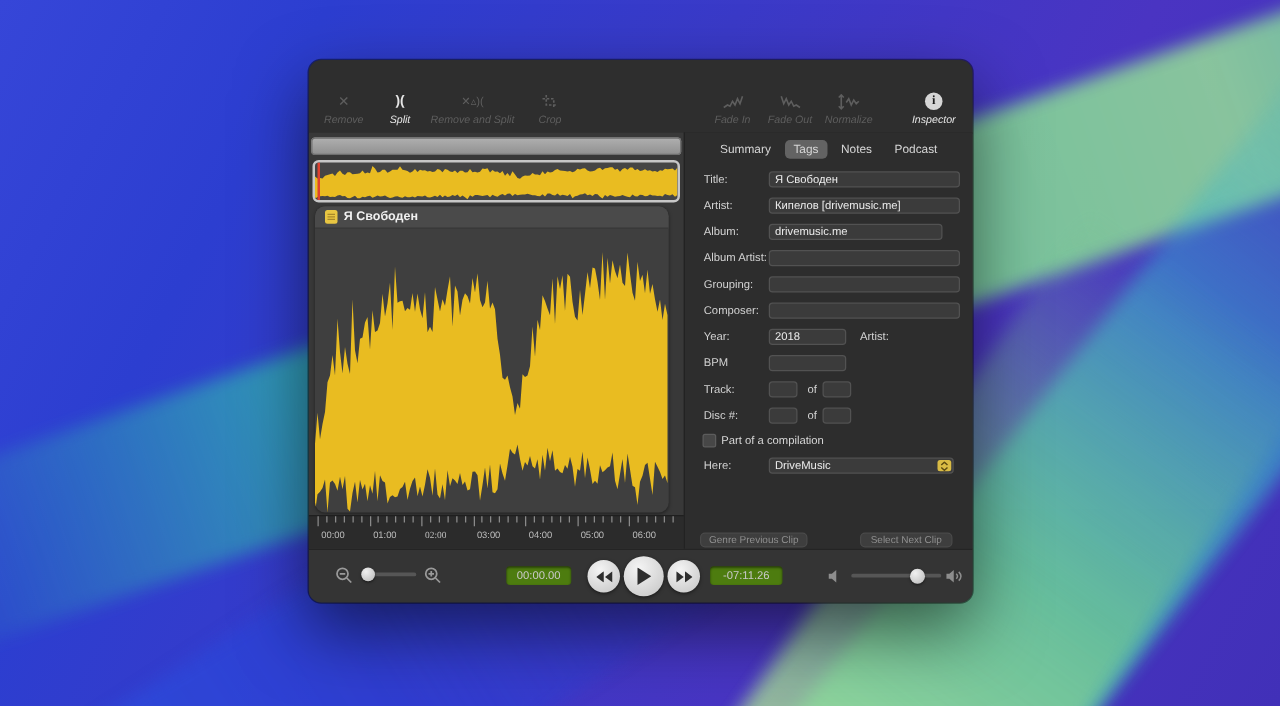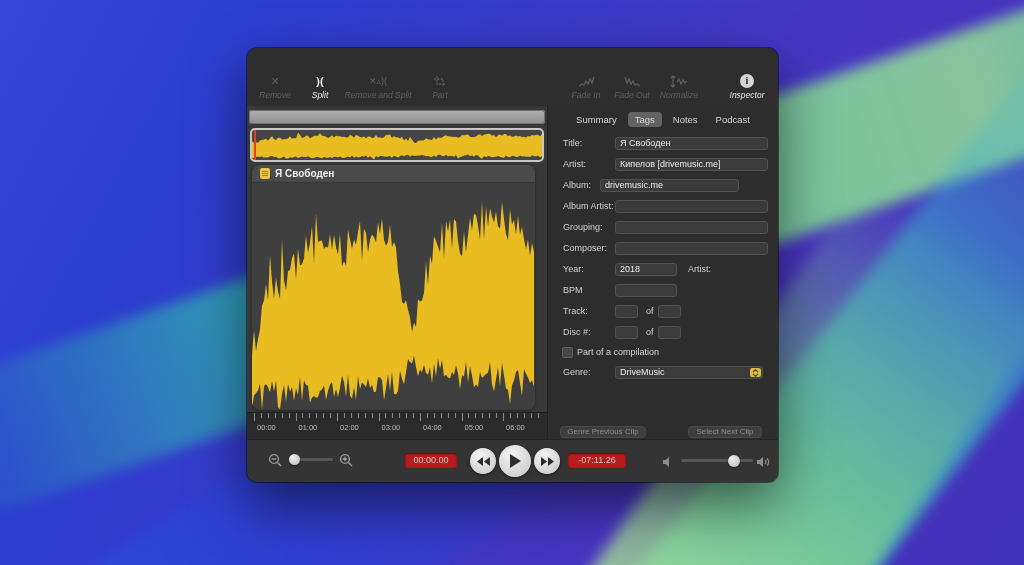--- a/index.html
+++ b/index.html
@@ -91,21 +91,21 @@
   .clipbtn{position:absolute;height:12px;border-radius:4px;background:#3e3e3e;border:1px solid #4a4a4a;
     box-sizing:border-box;font-size:8px;color:#8f8f8f;text-align:center;line-height:10px;}
 
   
   .bottombar{position:absolute;left:0;bottom:0;width:100%;height:42px;background:#343434;
     border-top:1px solid #242424;}
   .magicon{position:absolute;top:13px;}
   .slider{position:absolute;height:3px;border-radius:2px;background:#565656;}
   .knob{position:absolute;width:11px;height:11px;border-radius:50%;
     background:radial-gradient(circle at 35% 30%,#f0f0f0,#b8b8b8);box-shadow:0 1px 2px rgba(0,0,0,.5);}
-  .timebox{position:absolute;top:13px;height:15px;background:#b91c1c;border-radius:3px;
+  .timebox{position:absolute;top:13px;height:15px;background:#4d7c0f;border-radius:3px;
     box-shadow:inset 0 1px 2px rgba(0,0,0,.6);color:#c9c9c9;font-size:9px;text-align:center;line-height:15px;}
   .circlebtn{position:absolute;border-radius:50%;
     background:radial-gradient(circle at 38% 30%,#f4f4f4,#c4c4c4);
     box-shadow:0 1px 3px rgba(0,0,0,.5);display:flex;align-items:center;justify-content:center;}
   .circlebtn svg{fill:#2e2e2e;}
   .spk{position:absolute;top:14px;}
 </style>
 </head>
 <body>
 
@@ -131,21 +131,21 @@
     <div class="titem" style="left:89px">
       <div class="ticon" style="font-size:9px">✕▵)(</div>
       <span class="tlabel">Remove and Split</span>
     </div>
     <div class="titem" style="left:151px">
       <div class="ticon">
         <svg width="14" height="13" viewBox="0 0 14 13">
             <path d="M4 1 V9 H13 M1 4 H10 V12" stroke-dasharray="2 1.4"></path>
           </svg>
       </div>
-      <span class="tlabel">Part</span>
+      <span class="tlabel">Crop</span>
     </div>
     <div class="titem" style="left:297px">
       <div class="ticon">
         <svg width="17" height="13" viewBox="0 0 17 13">
             <path d="M1 11 L4 9 L6 10 L8 6 L10 9 L12 4 L14 8 L16 2"></path>
           </svg>
       </div>
       <span class="tlabel">Fade In</span>
     </div>
     <div class="titem" style="left:343px">
@@ -229,21 +229,21 @@
         <div class="tick" style="left: 242.2px; height: 5px;"></div>
         <div class="tick" style="left: 249.1px; height: 5px;"></div>
         <div class="tick" style="left: 256px; height: 8px;"></div>
         <div class="tick" style="left: 262.9px; height: 5px;"></div>
         <div class="tick" style="left: 269.8px; height: 5px;"></div>
         <div class="tick" style="left: 276.8px; height: 5px;"></div>
         <div class="tick" style="left: 283.7px; height: 5px;"></div>
         <div class="tick" style="left: 290.6px; height: 5px;"></div>
         <span class="tklabel" style="left: 10px;">00:00</span>
         <span class="tklabel" style="left: 51.5px;">01:00</span>
-        <span class="tklabel" style="left: 93px;">02:00</span>
+        <span class="tklabel" style="left: 93px; font-family: Liberation Serif, serif;">02:00</span>
         <span class="tklabel" style="left: 134.5px;">03:00</span>
         <span class="tklabel" style="left: 176px;">04:00</span>
         <span class="tklabel" style="left: 217.5px;">05:00</span>
         <span class="tklabel" style="left: 259px;">06:00</span>
       </div>
   </div>
   <div class="scrollcorner"></div>
   <div class="vdivider"></div>
 
   <div class="inspector">
@@ -257,21 +257,21 @@
     <div class="frow" style="top:31px">
       <span class="flabel">Title:</span>
       <span class="fbox" style="left:67px;width:153px">Я Свободен</span>
     </div>
     <div class="frow" style="top:52px">
       <span class="flabel">Artist:</span>
       <span class="fbox" style="left:67px;width:153px">Кипелов [drivemusic.me]</span>
     </div>
     <div class="frow" style="top:73px">
       <span class="flabel">Album:</span>
-      <span class="fbox" style="left:52px;width:139px">drivemusic.me</span>
+      <span class="fbox" style="left:67px;width:139px">drivemusic.me</span>
     </div>
     <div class="frow" style="top:94px">
       <span class="flabel">Album Artist:</span>
       <span class="fbox" style="left:67px;width:153px"></span>
     </div>
     <div class="frow" style="top:115px">
       <span class="flabel">Grouping:</span>
       <span class="fbox" style="left:67px;width:153px"></span>
     </div>
     <div class="frow" style="top:136px">
@@ -299,21 +299,21 @@
       <span class="fbox" style="left:67px;width:23px"></span>
       <span class="oftext" style="left:98px">of</span>
       <span class="fbox" style="left:110px;width:23px"></span>
     </div>
 
 
     <div class="checkbox" style="left:14px;top:241px"></div>
     <span class="cblabel" style="left:29px;top:241px">Part of a compilation</span>
 
     <div class="frow" style="top:260px">
-      <span class="flabel">Genre:</span>
+      <span class="flabel">Here:</span>
       <span class="fbox" style="left:67px;width:148px">
         <span>DriveMusic</span>
         <span class="combobtn">
           <svg width="7" height="8" viewBox="0 0 7 8">
               <path d="M1 3 L3.5 0.8 L6 3 M1 5 L3.5 7.2 L6 5"></path>
             </svg>
         </span>
       </span>
     </div>
 

